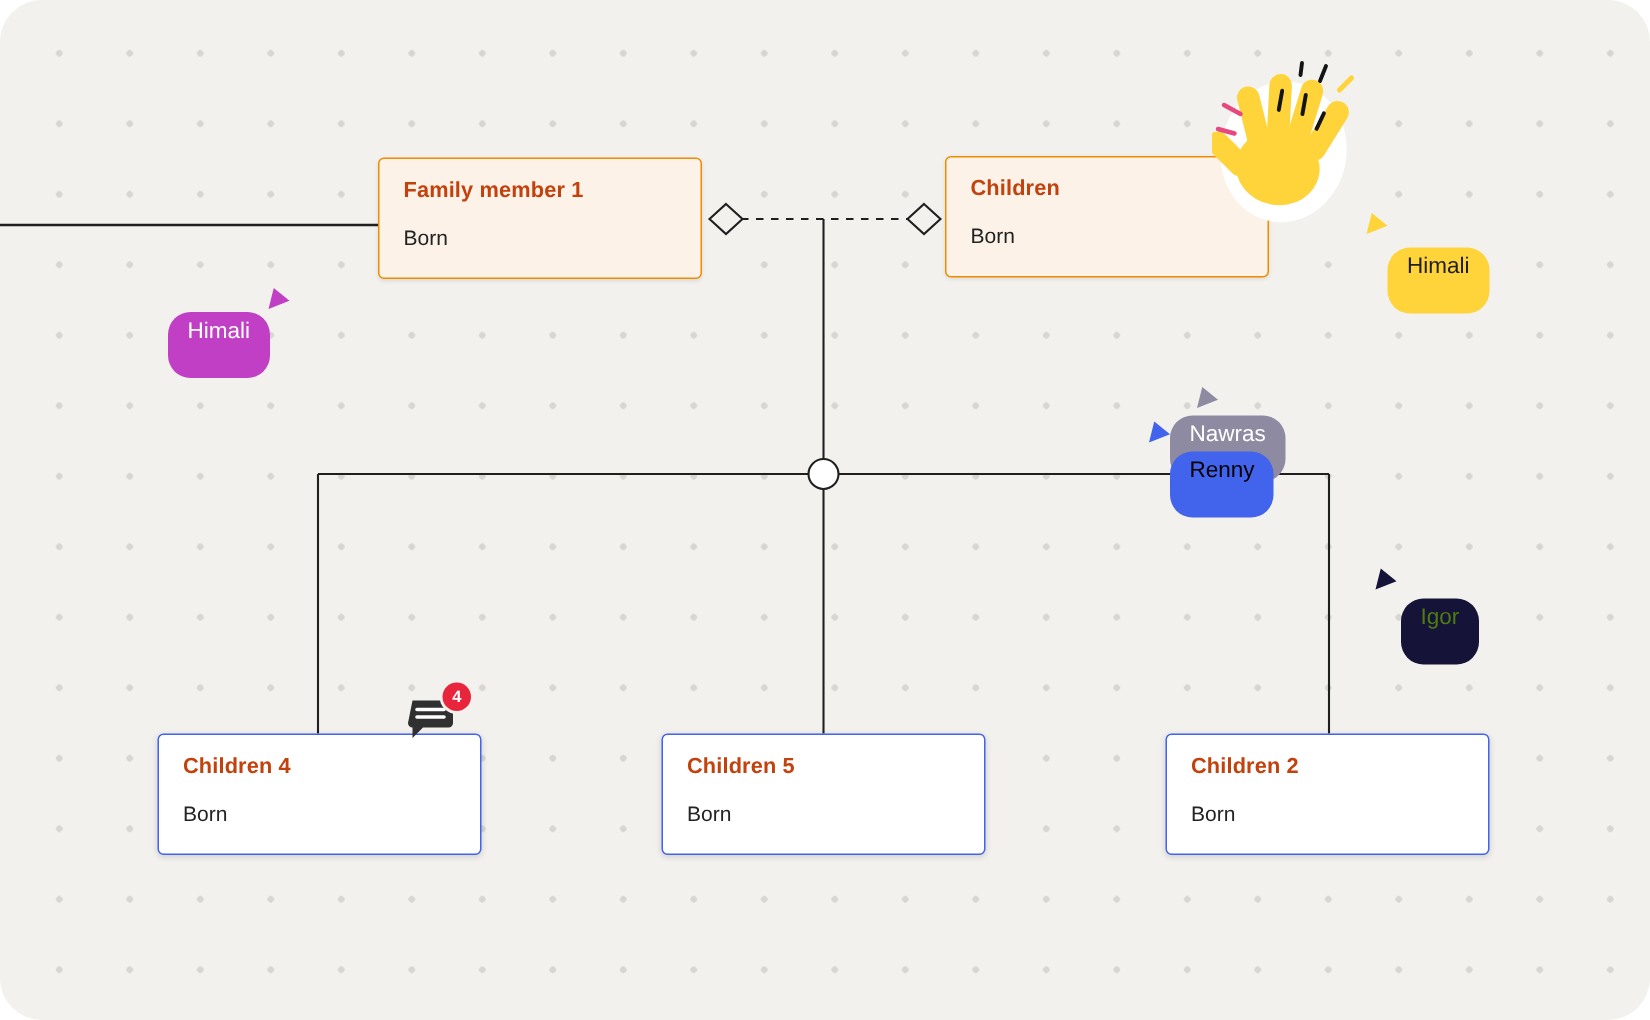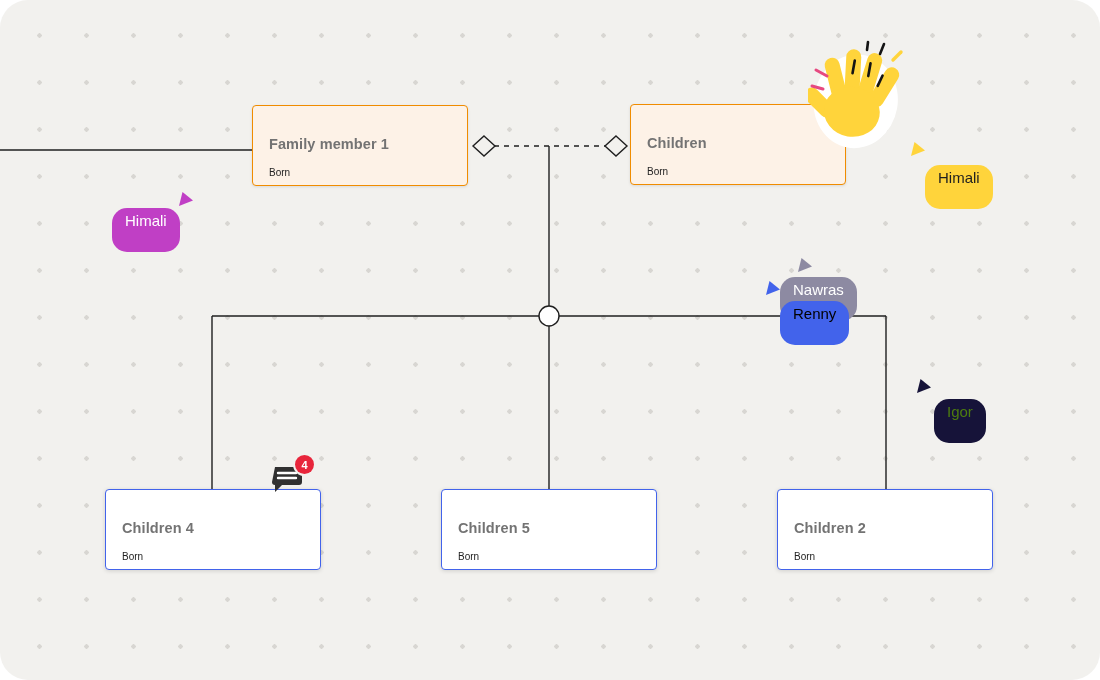--- a/index.html
+++ b/index.html
@@ -13,22 +13,22 @@
   }
   svg.connectors { position:absolute; left:0; top:0; width:1100px; height:680px; }
   svg.connectors path, svg.connectors line, svg.connectors polygon { stroke:#1f1f1f; }
 
   .node {
     position:absolute; width:216px; height:81px; box-sizing:border-box;
     border-radius:4px; padding:13px 16px;
   }
   .node.parent { background:#fdf2e7; border:1.5px solid #f08c00; box-shadow:0 1px 3px rgba(0,0,0,.10); }
   .node.child  { background:#ffffff; border:1.5px solid #4263eb; box-shadow:0 1px 4px rgba(0,0,0,.14); }
-  .node .title { display:block; font-size:14.5px; font-weight:bold; color:#737373; margin-bottom:15px; letter-spacing:.1px;margin-top:17px; }
-  .node .subtitle { display:block; font-size:10px; color:#232323; }
+  .node .title { display:block; font-size:14.5px; font-weight:bold; color:#c2410c; margin-bottom:15px; letter-spacing:.1px; }
+  .node .subtitle { display:block; font-size:14px; color:#232323; }
 
   #node-family  { left:252px; top:105px; }
   #node-partner { left:630px; top:104px; }
   #node-child1  { left:105px; top:489px; }
   #node-child2  { left:441px; top:489px; }
   #node-child3  { left:777px; top:489px; }
 
   .pill {
     position:absolute; padding:3px 13px 22px 13px; border-radius:15px;
     font-size:15px; line-height:19px; white-space:nowrap;

